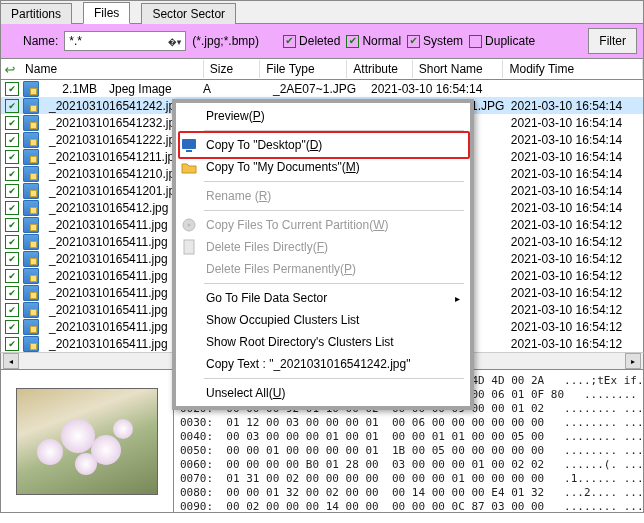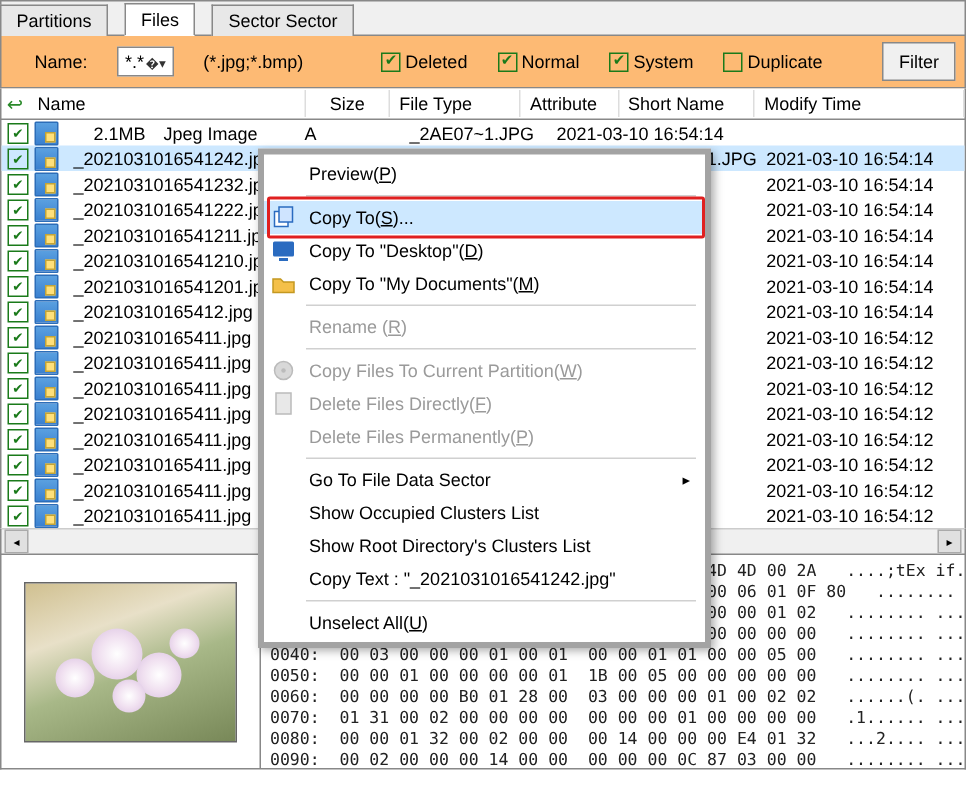--- a/index.html
+++ b/index.html
@@ -1,19 +1,19 @@
 <!DOCTYPE html>
 <html><head>
 <meta charset="utf-8">
 <style>
 html,body{margin:0;padding:0;font-family:"Segoe UI",Tahoma,sans-serif;font-size:12px;color:#000;background:#fff;width:644px;height:523px;overflow:hidden}
 .tabs{display:flex;border:1px solid #888;background:#f0f0f0;height:22px;align-items:flex-end}
 .tab{padding:3px 10px;border:1px solid #888;border-bottom:none;background:#e8e8e8;margin-right:12px;margin-left:-1px;cursor:pointer;position:relative;top:1px}
 .tab.active{background:#fff;border-bottom:1px solid #fff;font-weight:normal}
-.filter-bar{display:flex;align-items:center;padding:4px 6px;border:1px solid #888;border-top:none;gap:20px;background:#fdba74}
+.filter-bar{display:flex;align-items:center;padding:4px 6px;border:1px solid #888;border-top:none;gap:6px;background:#f0abfc}
 .filter-bar .lbl{margin-left:16px}
 .combo{display:flex;align-items:center;border:1px solid #888;width:112px;height:18px;padding:0 4px;justify-content:space-between;background:#fff}
 .combo .arrow{font-size:9px;color:#333}
 .chk{display:inline-flex;align-items:center;gap:3px}
 .chk .box{width:11px;height:11px;border:1px solid #1a7a1a;display:inline-flex;align-items:center;justify-content:center;color:#1a7a1a;font-size:10px;line-height:1}
 .chk .box.empty{color:transparent}
 .btn{border:1px solid #888;background:#f0f0f0;padding:2px 10px;height:20px;display:flex;align-items:center}
 .header-row{display:flex;align-items:center;border:1px solid #888;border-top:none;height:20px;background:#fff}
 .header-row .col{border-right:1px solid #ddd;padding:2px 6px;overflow:hidden;white-space:nowrap}
 .back-icon{width:20px;display:flex;justify-content:center;color:#2a8a2a;font-size:13px}
@@ -80,21 +80,21 @@
       <span class="box empty">✔</span>
       <span>Duplicate</span>
     </span>
   <span style="flex:1"></span>
   <div class="btn">Filter</div>
 </div>
 
 <div class="header-row">
   <span class="back-icon">↩</span>
   <div class="col col-name">Name</div>
-  <div class="col col-size" style="text-align:center">Size</div>
+  <div class="col col-size" style="text-align:left">Size</div>
   <div class="col col-type">File Type</div>
   <div class="col col-attr">Attribute</div>
   <div class="col col-short">Short Name</div>
   <div class="col col-mtime">Modify Time</div>
 </div>
 
 <div class="rows" id="rows">
     <div class="row">
       <span class="ck">✔</span>
       <span class="fico"></span>
@@ -282,29 +282,20 @@
 <span>0080:  00 00 01 32 00 02 00 00  00 14 00 00 00 E4 01 32   ...2.... .......2</span>
 <span>0090:  00 02 00 00 00 14 00 00  00 00 00 0C 87 03 00 00   ........ ........</span></div>
 </div>
 
 <div class="ctx">
   <div class="ctx-row">
       <span class="icn"></span>
       <span>Preview(<u>P</u>)</span>
     </div>
   <div class="ctx-sep"></div>
-  <div class="ctx-row hover">
-      <span class="icn">
-        <svg width="16" height="16">
-          <rect x="2" y="4" width="9" height="10" fill="#fff" stroke="#2a6bc0"></rect>
-          <rect x="5" y="1" width="9" height="10" fill="#cfe4ff" stroke="#2a6bc0"></rect>
-        </svg>
-      </span>
-      <span>Copy To(<u>S</u>)...</span>
-    </div>
   <div class="ctx-row">
       <span class="icn">
         <svg width="16" height="14">
           <rect x="1" y="1" width="14" height="10" rx="1" fill="#2a6bc0"></rect>
           <rect x="5" y="12" width="6" height="2" fill="#2a6bc0"></rect>
         </svg>
       </span>
       <span>Copy To "Desktop"(<u>D</u>)</span>
     </div>
   <div class="ctx-row">

